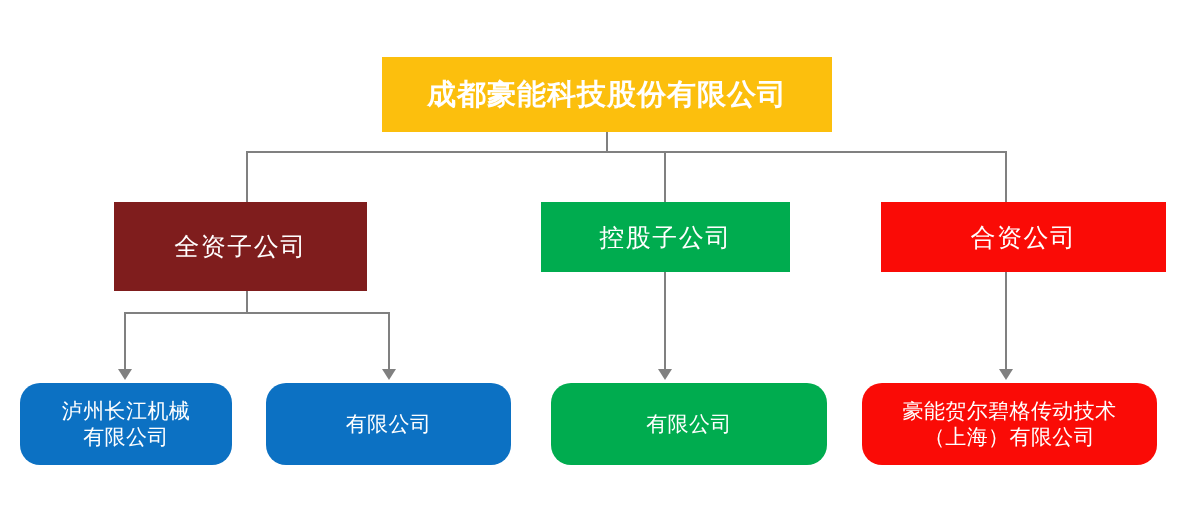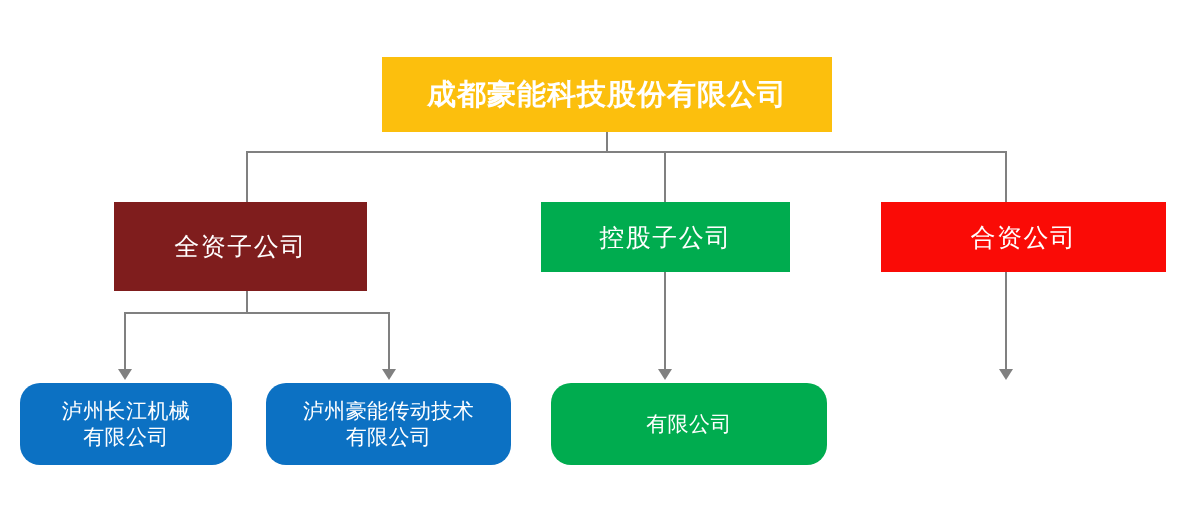--- a/index.html
+++ b/index.html
@@ -87,25 +87,30 @@
 
   <div class="node node-leaf" style="left:20px;top:383px;width:212px;height:82px;background:#0C71C3;">
     <div>
       <span>泸州长江机械</span>
       <span>有限公司</span>
     </div>
   </div>
 
   <div class="node node-leaf" style="left:266px;top:383px;width:245px;height:82px;background:#0C71C3;">
     <div>
-      <span>泸州豪能传动技术</span>
       <span>有限公司</span>
     </div>
   </div>
 
   <div class="node node-leaf" style="left:551px;top:383px;width:276px;height:82px;background:#00AC4F;">
     <div>
       <span>有限公司</span>
     </div>
   </div>
 
+  <div class="node node-leaf" style="left:862px;top:383px;width:295px;height:82px;background:#FA0B06;">
+    <div>
+      <span>豪能贺尔碧格传动技术</span>
+      <span>（上海）有限公司</span>
+    </div>
+  </div>
 
 </div>
 
 </body></html>

